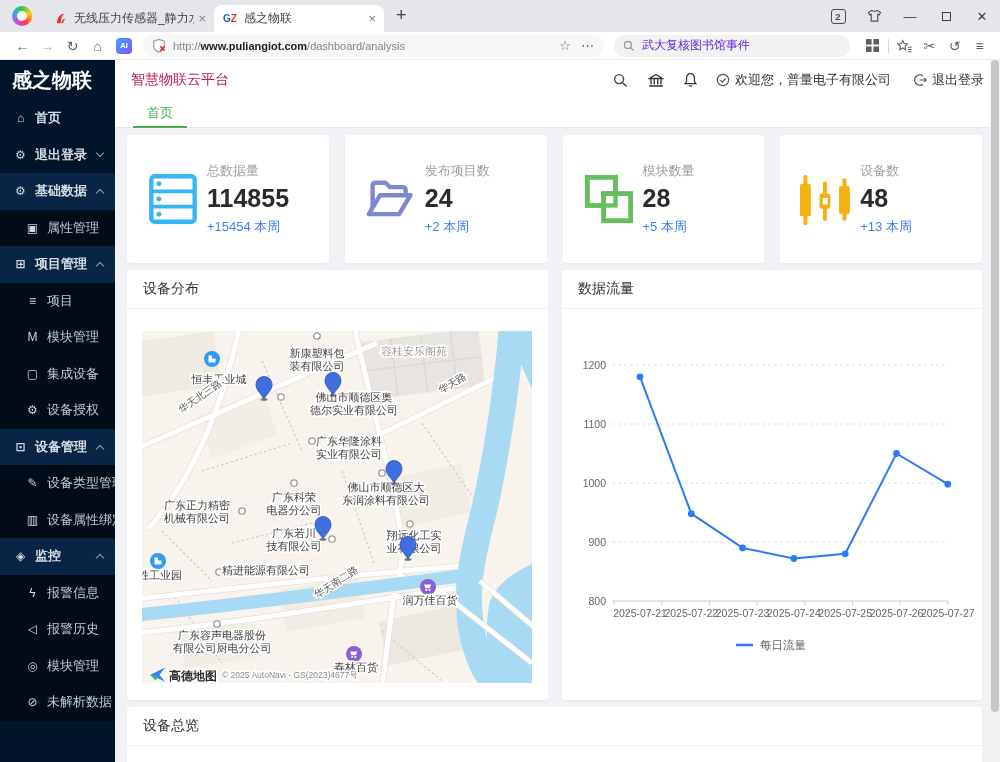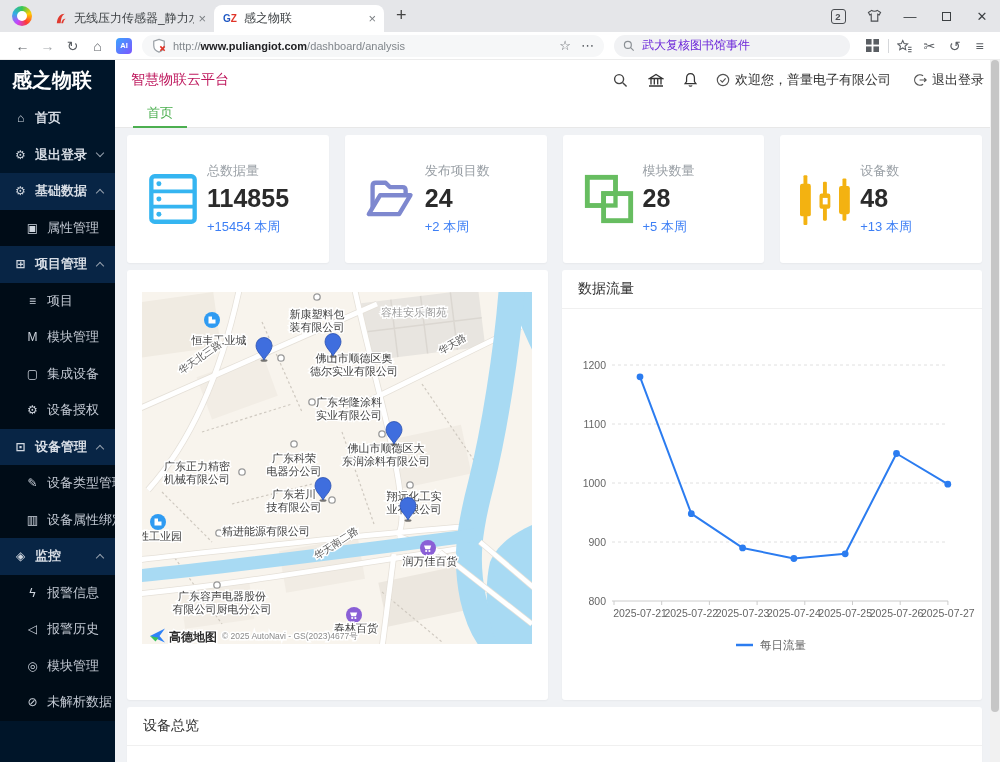--- a/index.html
+++ b/index.html
@@ -373,20 +373,21 @@
     <span>
       <div class="sc-label">设备数</div>
       <div class="sc-value">48</div>
       <div class="sc-delta">+13 本周</div>
     </span>
   </div>
           </div>
 
         <div class="row2">
           <div class="card map-card">
+            <div class="card-title">设备分布</div>
             <div id="map">
                 <svg width="390" height="352" viewBox="0 0 390 352">
                   <rect x="0" y="0" width="390" height="352" fill="#f8f4ed"></rect>
                   <g transform="rotate(-7 280 32)">
                     <rect x="222" y="4" width="118" height="58" fill="#e8e5e0"></rect>
                     <path d="M252 4 V62 M282 4 V62 M312 4 V62 M222 33 H340" stroke="#dbd7d1" stroke-width="1.5" fill="none"></path>
                   </g>
                   <rect x="-10" y="6" width="85" height="55" fill="#f0ebe2" transform="rotate(-8 30 30)"></rect>
                   <rect x="60" y="72" width="70" height="45" fill="#f2ede5" transform="rotate(-20 95 94)"></rect>
                   <rect x="250" y="140" width="75" height="50" fill="#f1ece4" transform="rotate(-12 287 165)"></rect>

